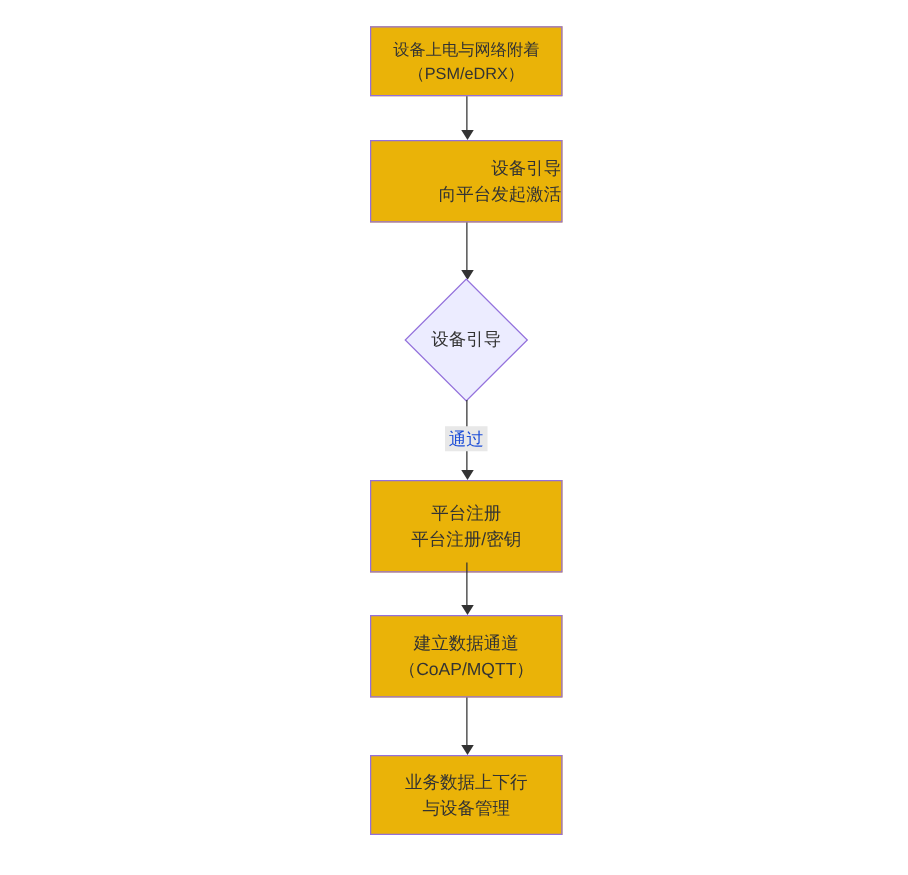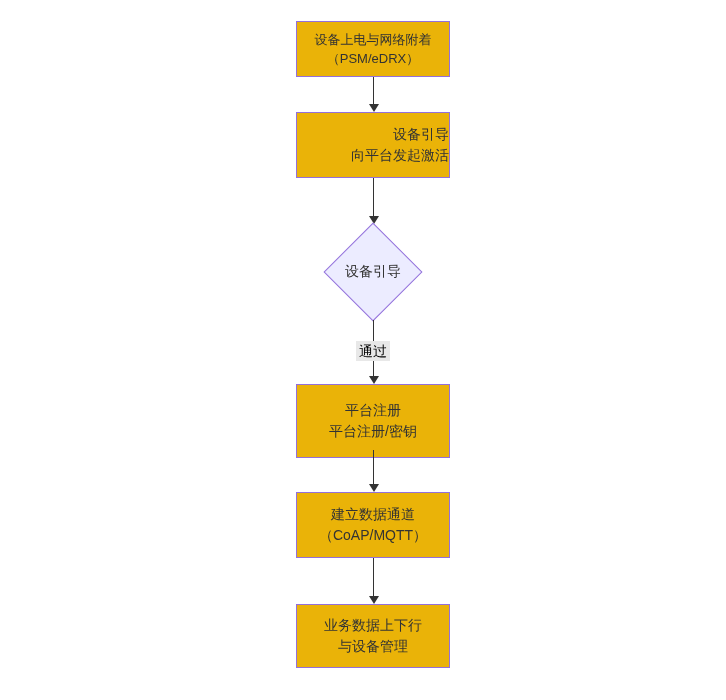--- a/index.html
+++ b/index.html
@@ -84,21 +84,21 @@
   .arrow-3 { top: 320px; height: 64px; }
   .arrow-4 { top: 450px; height: 42px; }
   .arrow-5 { top: 558px; height: 46px; }
 
   .edge-label {
     position: absolute;
     left: 373px;
     top: 341px;
     transform: translateX(-50%);
     background: #E8E8E8;
-    color: #000000;
+    color: #1d4ed8;
     font-size: 14px;
     line-height: 20px;
     padding: 0 3px;
     white-space: nowrap;
   }
 </style>
 </head>
 <body>
 
 <div class="canvas">

